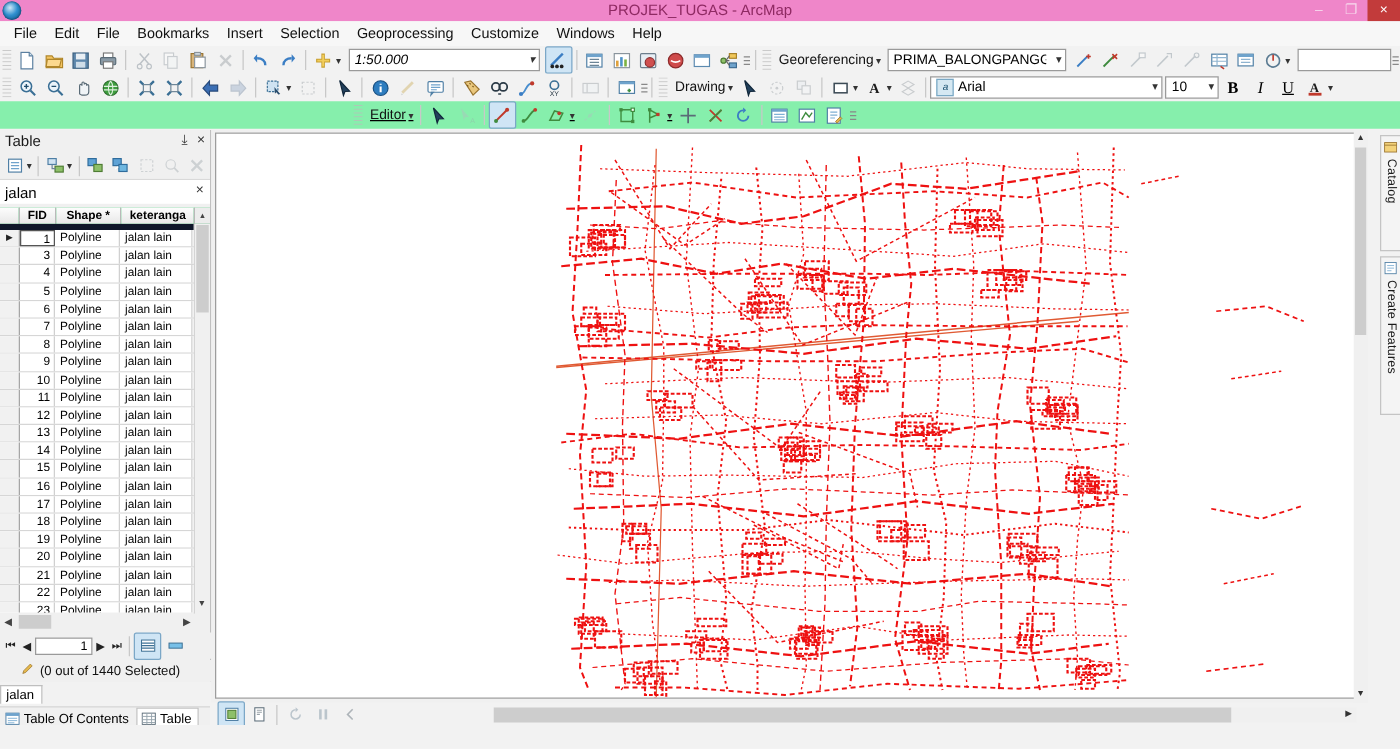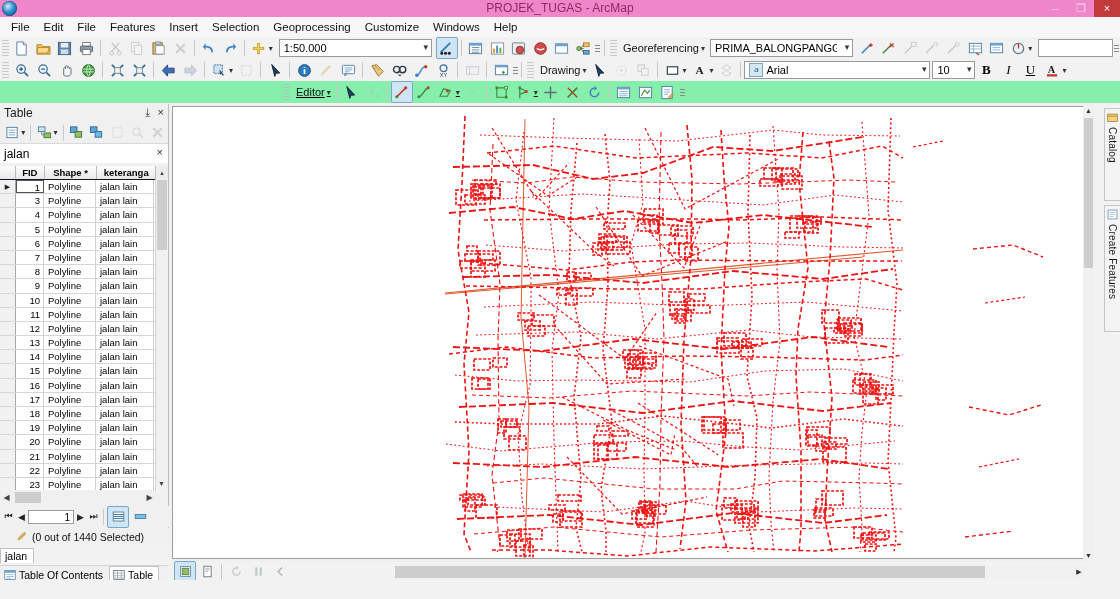--- a/index.html
+++ b/index.html
@@ -72,21 +72,21 @@
     font-size:12px;color:#1a1a1a;position:relative;}
   .tp-title .pin,.tp-title .x{position:absolute;top:2px;font-size:11px;color:#333;}
   .tp-title .pin{right:18px;}
   .tp-title .x{right:4px;}
   .tp-toolbar{height:21px;display:flex;align-items:center;padding-left:2px;background:#f0f0f0;}
   .tab-head{
     height:19px;background:#fff;border-top:1px solid #d9d9d9;
     display:flex;align-items:center;padding-left:4px;position:relative;font-size:12px;
   }
   .tab-head .x{position:absolute;right:5px;top:2px;font-size:11px;color:#333;}
-  .grid-head{display:flex;height:13px;background:#22c55e;border-bottom:1px solid #0f172a;}
+  .grid-head{display:flex;height:13px;background:#22c55e;border-bottom:5px solid #0f172a;}
   .gh{border-right:1px solid #b9b9b9;font-size:9.5px;font-weight:bold;text-align:center;
       line-height:13px;background:linear-gradient(to bottom,#fdfdfd,#e8e8e8);}
   .gh.sel{width:15px;}
   .gh.fid{width:28px;}
   .gh.shape{width:52px;}
   .gh.ket{width:58px;}
   .gh.scr{width:12px;border-right:none;background:#ececec;position:relative;}
   .gh.scr:after{content:"\25B2";font-size:6px;color:#444;position:absolute;left:3px;top:1px;}
   .grow{display:flex;height:13.2px;border-bottom:1px solid #d6d6d6;background:#fff;}
   .gc{border-right:1px solid #d0d0d0;font-size:9.5px;line-height:13px;overflow:hidden;white-space:nowrap;}
@@ -163,21 +163,21 @@
       <div class="win-btn">–</div>
       <div class="win-btn">❐</div>
       <div class="win-btn close">×</div>
     </div>
   </div>
 
   <div class="menubar">
     <div class="menu-item">File</div>
     <div class="menu-item">Edit</div>
     <div class="menu-item">File</div>
-    <div class="menu-item">Features</div>
+    <div class="menu-item">Bookmarks</div>
     <div class="menu-item">Insert</div>
     <div class="menu-item">Selection</div>
     <div class="menu-item">Geoprocessing</div>
     <div class="menu-item">Customize</div>
     <div class="menu-item">Windows</div>
     <div class="menu-item">Help</div>
   </div>
 
   <div class="toolbar tb1">
     <div class="tb-row">
@@ -253,21 +253,21 @@
       <div class="sep"></div>
 
       <div class="tbtn">
         <svg width="15" height="15" viewBox="0 0 16 16">
             <path d="M8 2v12M2 8h12" stroke="#c8a032" stroke-width="3"></path>
             <path d="M8 3v10M3 8h10" stroke="#f2cd5a" stroke-width="1.6"></path>
           </svg>
       </div>
       <div class="caret">▾</div>
 
-      <div class="combo" style="width:150px;margin-left:4px;">
+      <div class="combo" style="width:150px;margin-left:4px;font-style:italic;">
         <span class="cval">1:50.000</span>
         <span class="arrow">▾</span>
       </div>
 
       <div class="tbtn active" style="margin-left:4px;">
         <svg width="15" height="15" viewBox="0 0 16 16">
             <path d="M2 12L12 2" stroke="#3b7ec4" stroke-width="2"></path>
             <circle cx="3" cy="13" r="1.6" fill="#222"></circle>
             <circle cx="7" cy="13" r="1.6" fill="#222"></circle>
             <circle cx="11" cy="13" r="1.6" fill="#222"></circle>

